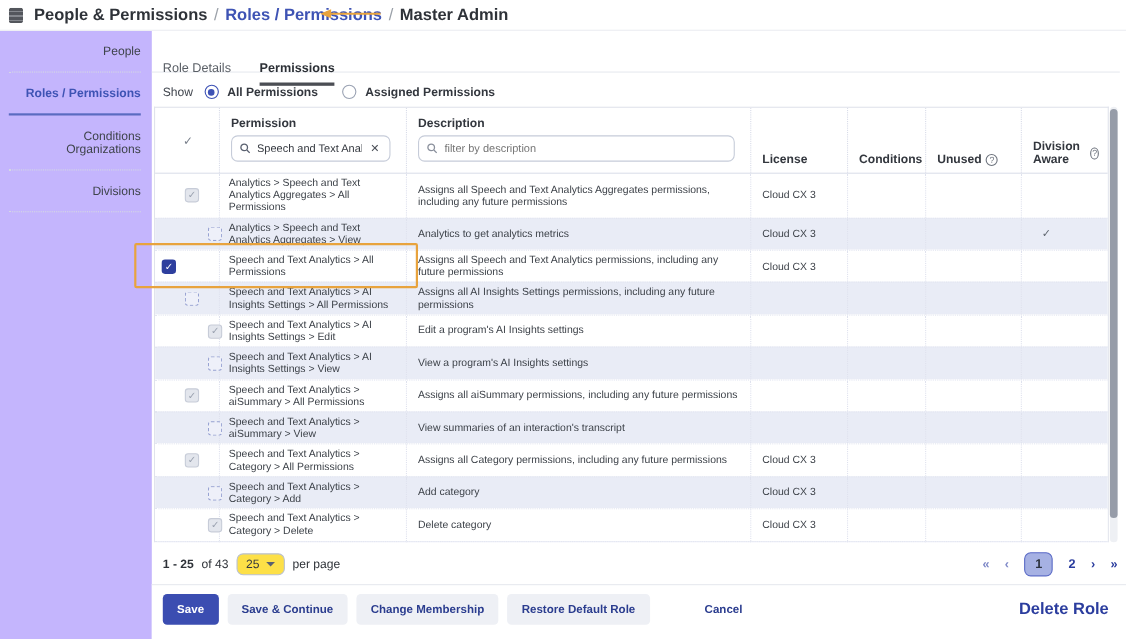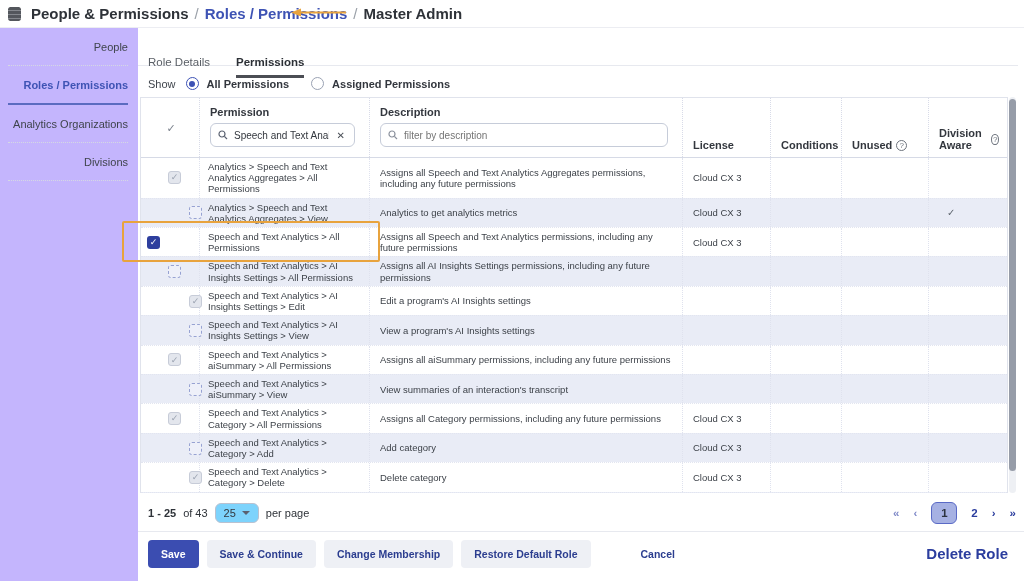--- a/index.html
+++ b/index.html
@@ -91,21 +91,21 @@
     background:#eef0f4; border-radius:4px; }
   .vscroll-thumb { position:absolute; top:2px; left:0; width:7px; height:372px;
     background:#969ca8; border-radius:4px; cursor:pointer; }
 
   
   .pagination { position:absolute; top:470px; left:10px; right:8px; height:30px;
     display:flex; align-items:center; justify-content:space-between; }
   .pag-left { display:flex; align-items:center; gap:7px; font-size:11px; color:#2e3238; }
   .pag-range { font-weight:bold; }
   .page-size { border:1px solid #bac1d0; border-radius:6px; padding:3px 8px; display:flex;
-    align-items:center; gap:6px; font-size:11px; color:#33373e; cursor:pointer; background:#7dd3fc; }
+    align-items:center; gap:6px; font-size:11px; color:#33373e; cursor:pointer; background:#fde047; }
   .chev-down { width:0; height:0; border-left:4px solid transparent; border-right:4px solid transparent;
     border-top:4px solid #5a6170; }
   .pager { display:flex; align-items:center; gap:14px; font-size:11.5px; }
   .pg { color:#7f89c8; cursor:pointer; font-weight:bold; }
   .pg.nav { color:#2b3d9e; }
   .pg.num { color:#2b3d9e; }
   .pg.active { width:26px; height:22px; background:#a6b1e3; border:1px solid #5a6ac6;
     border-radius:6px; color:#2d3340; display:inline-flex; align-items:center; justify-content:center;
     font-weight:bold; }
 
@@ -135,21 +135,21 @@
 
 <svg class="annot-arrow" width="62" height="13" viewBox="0 0 62 13">
   <line x1="58" y1="6.5" x2="11" y2="6.5" stroke="#e8a33d" stroke-width="2"></line>
   <path d="M13 2.5 L3 6.5 L13 10.5 Z" fill="#e8a33d"></path>
 </svg>
 <div class="annot-rect" style="top: 221.016px; height: 41.4062px;"></div>
 
 <aside class="sidebar">
   <div class="side-item">People</div>
   <div class="side-item active">Roles / Permissions</div>
-  <div class="side-item">Analytics Organizations</div>
+  <div class="side-item">Conditions Organizations</div>
   <div class="side-item">Divisions</div>
 </aside>
 
 <main class="main">
 
   <div class="tabs">
     <span class="tab">Role Details</span>
     <span class="tab active">Permissions</span>
   </div>
   <div class="tabs-divider"></div>

